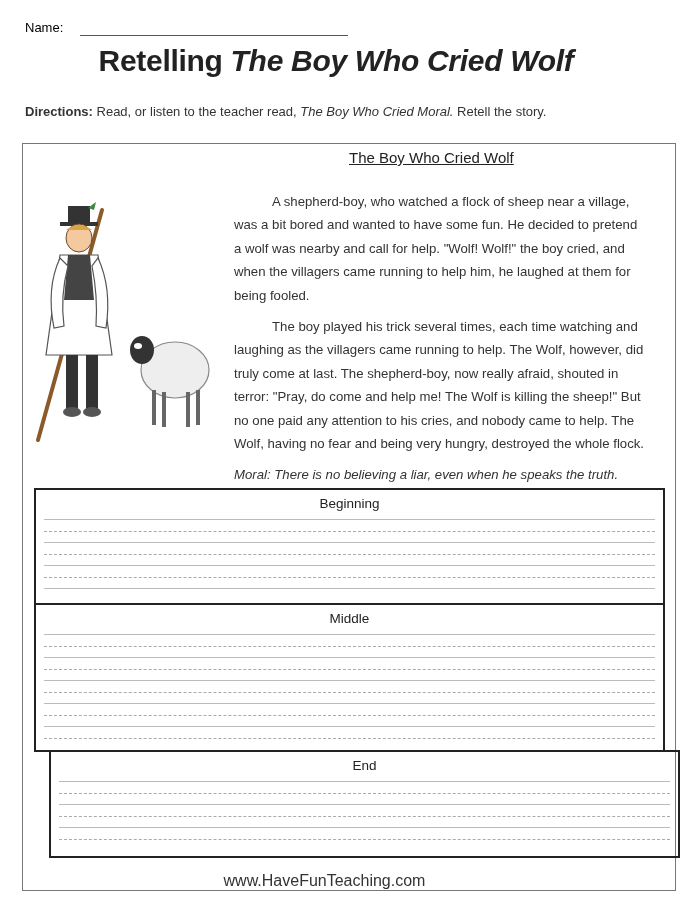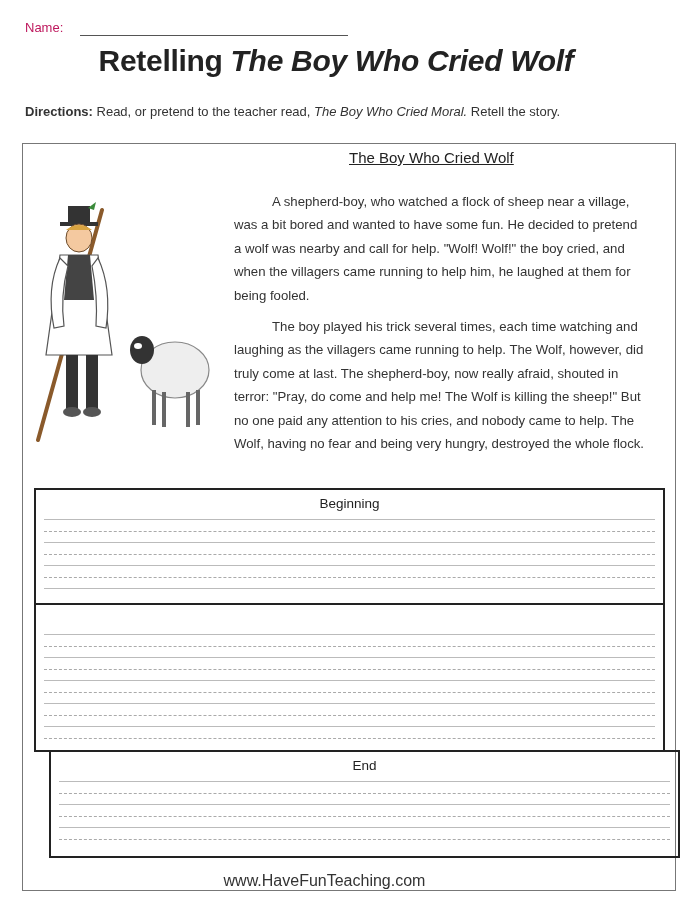--- a/index.html
+++ b/index.html
@@ -1,18 +1,18 @@
 <!DOCTYPE html>
 <html><head>
   <meta charset="utf-8">
   <style>
     html, body { margin:0; padding:0; background:#ffffff; }
     body { width:700px; height:906px; position:relative; overflow:hidden;
       font-family:"Liberation Sans", "DejaVu Sans", sans-serif; color:#222; }
-    .name-row { position:absolute; left:25px; top:20px; font-size:13px; color:#be185d; }
+    .name-row { position:absolute; left:25px; top:20px; font-size:13px; color:#000000; }
     .name-line { position:absolute; left:80px; top:35px; width:268px; border-top:1px solid #555; }
     .title { position:absolute; left:0; top:44px; width:672px; text-align:center;
       font-size:30px; font-weight:bold; color:#222; letter-spacing:-0.3px; }
     .title i { font-style:italic; }
     .directions { position:absolute; left:25px; top:104px; font-size:13px; color:#333; }
     .directions b { font-weight:bold; }
     .directions i { font-style:italic; }
     .story-box { position:absolute; left:22px; top:143px; width:654px; height:748px;
       border:1px solid #777; box-sizing:border-box; }
     .story-title { position:absolute; left:349px; top:149px; font-size:15px;
@@ -32,29 +32,30 @@
       font-size:16px; color:#333; }
   </style>
 </head>
 <body>
 
 <div class="name-row">Name:</div>
 <div class="name-line"></div>
 
 <div class="title"><span>Retelling </span><i>The Boy Who Cried Wolf</i></div>
 
-<div class="directions"><b>Directions:</b><span> Read, or pretend to the teacher read, </span><i>The Boy Who Cried Moral.</i><span> Retell the story.</span></div>
+<div class="directions"><b>Directions:</b><span> Read, or listen to the teacher read, </span><i>The Boy Who Cried Moral.</i><span> Retell the story.</span></div>
 
 <div class="story-box"></div>
 
 <div class="story-title">The Boy Who Cried Wolf</div>
 
 <div class="story-text">
   <p>A shepherd-boy, who watched a flock of sheep near a village, was a bit bored and wanted to have some fun. He decided to pretend a wolf was nearby and call for help. "Wolf! Wolf!" the boy cried, and when the villagers came running to help him, he laughed at them for being fooled.</p>
   <p>The boy played his trick several times, each time watching and laughing as the villagers came running to help. The Wolf, however, did truly come at last. The shepherd-boy, now really afraid, shouted in terror: "Pray, do come and help me! The Wolf is killing the sheep!" But no one paid any attention to his cries, and nobody came to help. The Wolf, having no fear and being very hungry, destroyed the whole flock.</p>
+  <p class="moral">Moral: There is no believing a liar, even when he speaks the truth.</p>
 </div>
 
 <svg class="illustration" viewBox="0 0 180 250">
 
   <line x1="72" y1="10" x2="8" y2="240" stroke="#8a5a2b" stroke-width="4" stroke-linecap="round"></line>
 
   <rect x="38" y="6" width="22" height="18" fill="#333"></rect>
   <rect x="30" y="22" width="38" height="4" fill="#333"></rect>
   <path d="M58 8 l8 -6 l-2 8 z" fill="#3a8a3a"></path>
 
@@ -87,20 +88,21 @@
   <div class="line solid" style="top:29px;"></div>
   <div class="line" style="top:41px;"></div>
   <div class="line solid" style="top:52px;"></div>
   <div class="line" style="top:64px;"></div>
   <div class="line solid" style="top:75px;"></div>
   <div class="line" style="top:87px;"></div>
   <div class="line solid" style="top:98px;"></div>
 </div>
 
 <div class="section" style="top:603px;height:149px;">
+  <div class="section-label">Middle</div>
   <div class="line solid" style="top:29px;"></div>
   <div class="line" style="top:41px;"></div>
   <div class="line solid" style="top:52px;"></div>
   <div class="line" style="top:64px;"></div>
   <div class="line solid" style="top:75px;"></div>
   <div class="line" style="top:87px;"></div>
   <div class="line solid" style="top:98px;"></div>
   <div class="line" style="top:110px;"></div>
   <div class="line solid" style="top:121px;"></div>
   <div class="line" style="top:133px;"></div>

